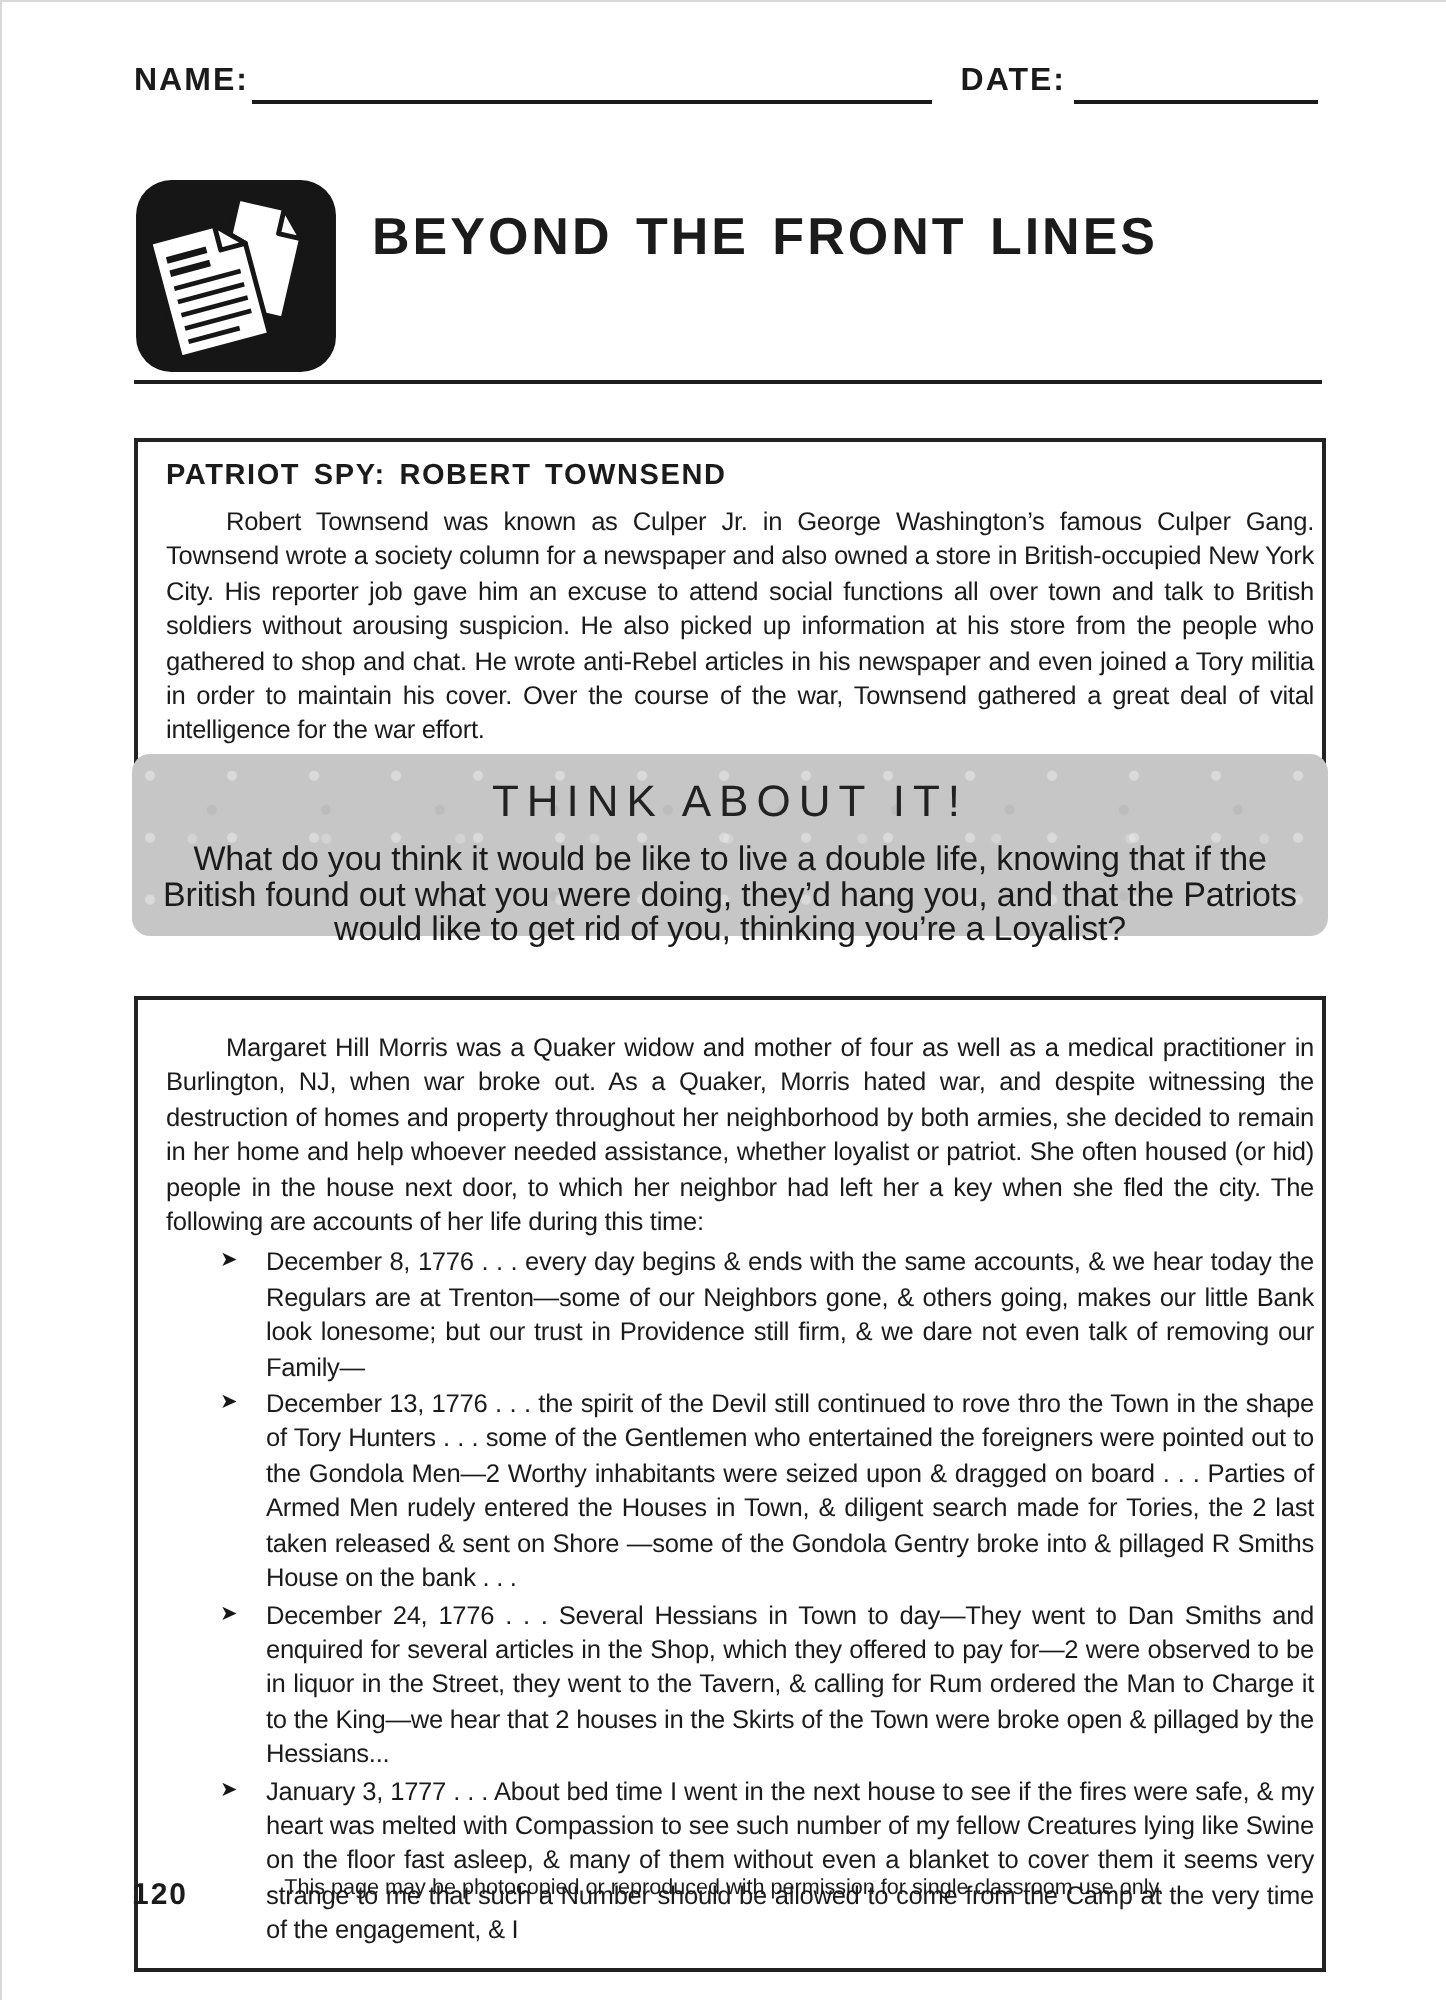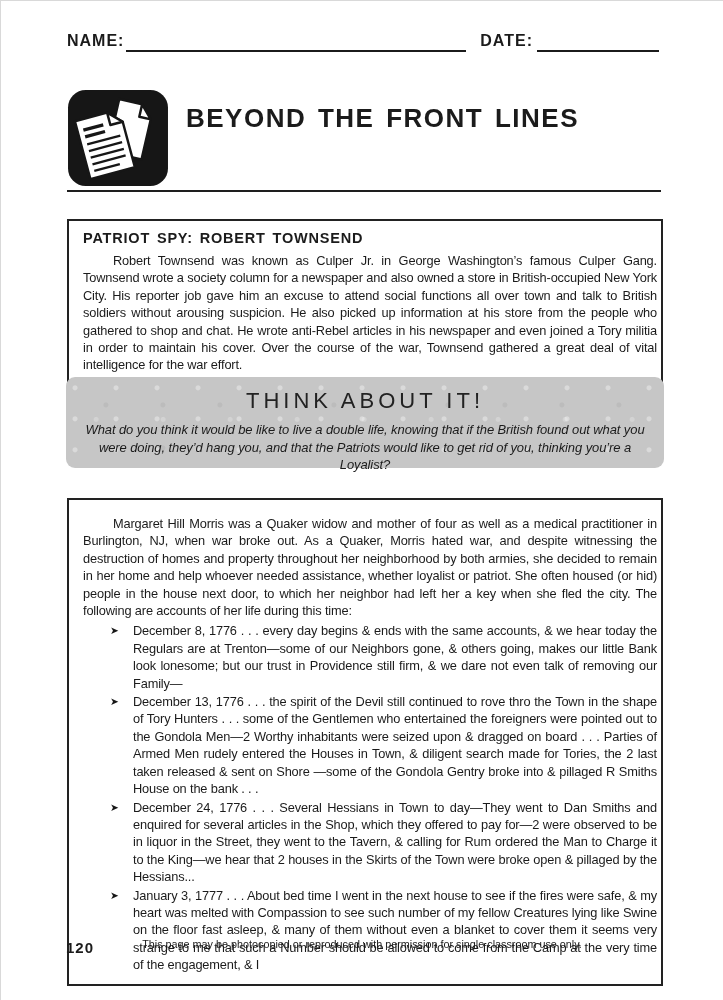--- a/index.html
+++ b/index.html
@@ -33,21 +33,21 @@
   
   .think{position:absolute;left:65px;width:598px;top:376px;height:91px;border-radius:9px;
     background-color:#c6c6c6;
     background-image:
       radial-gradient(circle at 22% 35%, rgba(255,255,255,0.35) 0 2px, rgba(255,255,255,0) 3px),
       radial-gradient(circle at 70% 65%, rgba(0,0,0,0.05) 0 2px, rgba(0,0,0,0) 3px),
       radial-gradient(circle at 45% 80%, rgba(255,255,255,0.22) 0 2px, rgba(255,255,255,0) 3px);
     background-size:41px 31px,57px 43px,67px 53px;
     text-align:center;box-sizing:border-box;padding-top:11px;}
   .think-heading{font-size:22px;font-weight:400;letter-spacing:4px;color:#222;}
-  .think p{font-size:13px;line-height:17.6px;letter-spacing:-0.1px;margin:7px auto 0;width:578px;color:#1b1b1b;font-style:italic;}
+  .think p{font-size:17px;line-height:17.6px;letter-spacing:-0.1px;margin:7px auto 0;width:578px;color:#1b1b1b;}
   
   .accounts{list-style:none;margin:3px 0 0 0;padding:0 0 0 27px;}
   .accounts li{display:flex;margin-top:1px;}
   .bullet-arrow{flex:0 0 14px;font-size:10.5px;line-height:17.4px;margin-right:9px;color:#161616;}
   .bullet-text{flex:1;font-size:12.8px;line-height:17.4px;letter-spacing:-0.15px;text-align:justify;}
   
   .page-number{position:absolute;left:45px;top:938px;font-size:15px;font-weight:700;letter-spacing:1px;margin-left:20px;}
   .footer{position:absolute;left:0;right:0;top:936px;text-align:center;font-size:10.8px;line-height:14px;}
   .footer-line1{font-weight:700;}
 </style>

